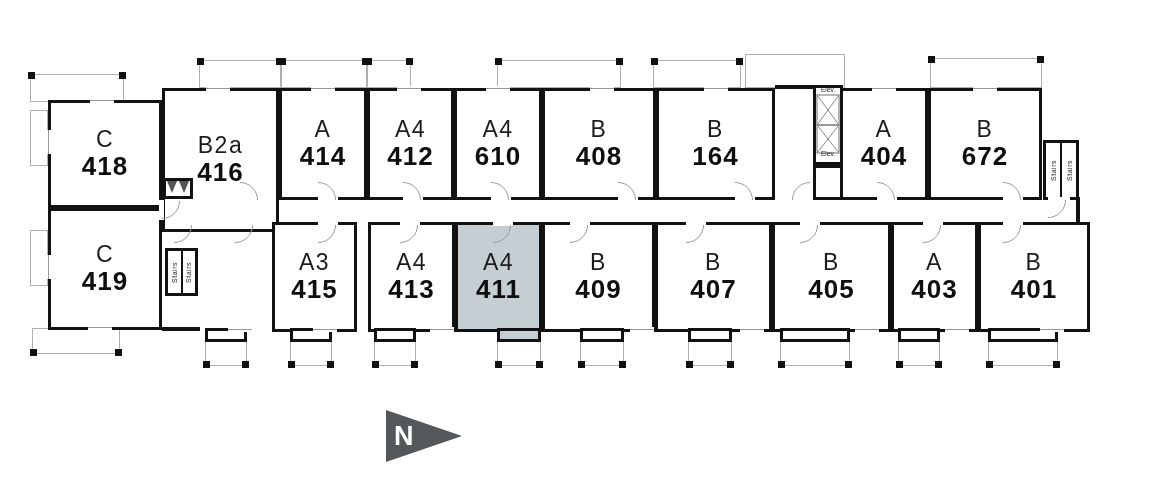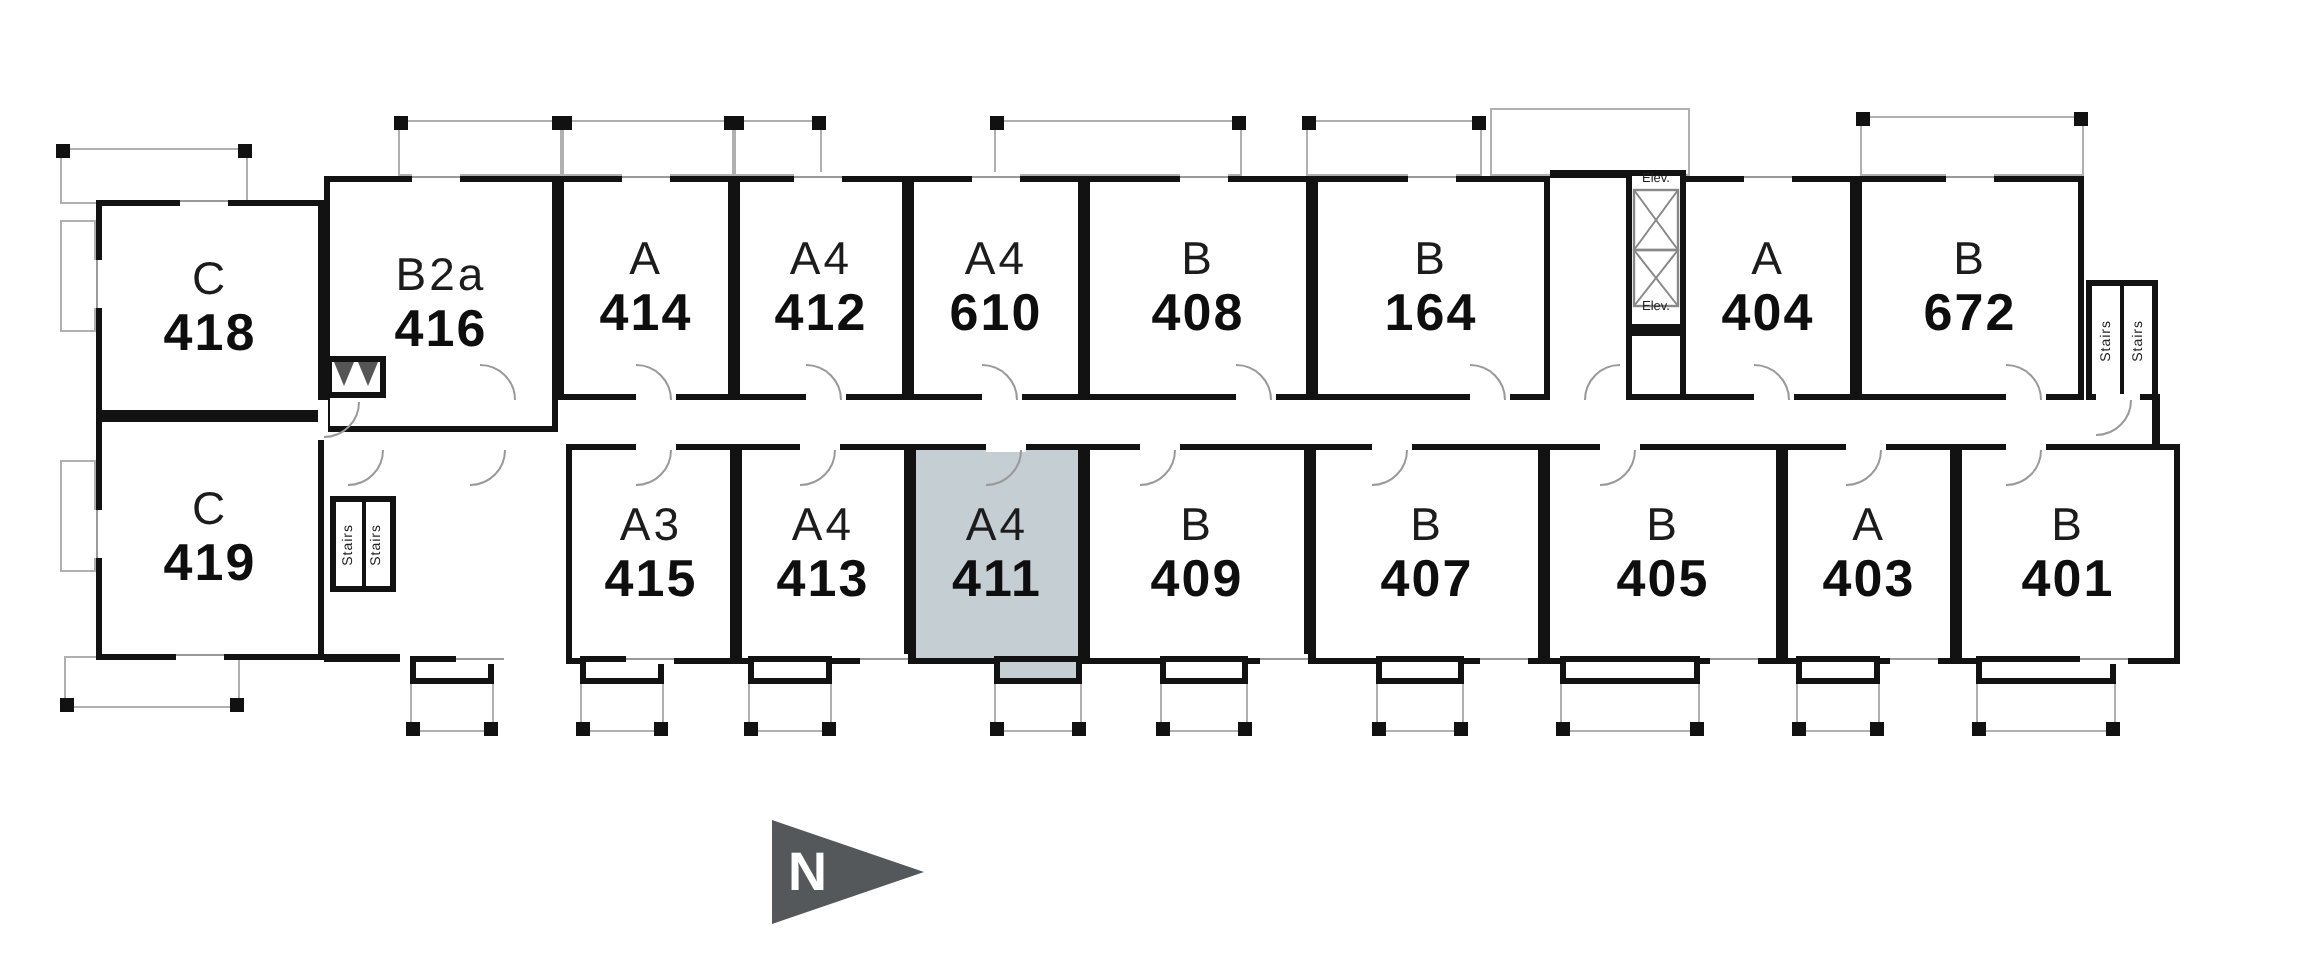--- a/index.html
+++ b/index.html
@@ -13,26 +13,26 @@
   .bt::before { left:-3px; top:-3px; } .bt::after { right:-3px; top:-3px; }
   .bb::before { left:-3px; bottom:-3px; } .bb::after { right:-3px; bottom:-3px; }
   .bp::before, .bp::after { display:none; }
 
   
   .unit { position:absolute; background:#fff; border:3px solid #121212; z-index:2;
           display:flex; flex-direction:column; align-items:center; justify-content:center; }
   .unit .t { font-size:23px; font-weight:400; letter-spacing:1.5px; color:#1c1c1c; line-height:1.15; }
   .unit .n { font-size:26px; font-weight:700; letter-spacing:1px; color:#0e0e0e; line-height:1.15; }
 
-  .u418{left:48px;top:100px;width:114px;height:108px;} .u416{left:162px;top:88px;width:117px;height:128px;}
+  .u418{left:48px;top:100px;width:114px;height:108px;} .u416{left:162px;top:88px;width:117px;height:144px;}
   .u414{left:279px;top:88px;width:88px;height:112px;}  .u412{left:367px;top:88px;width:87px;height:112px;}
   .u410{left:454px;top:88px;width:88px;height:112px;}  .u408{left:542px;top:88px;width:114px;height:112px;}
   .u406{left:656px;top:88px;width:119px;height:112px;} .u404{left:840px;top:88px;width:88px;height:112px;}
   .u402{left:928px;top:88px;width:114px;height:112px;} .u419{left:48px;top:208px;width:114px;height:122px;}
-  .u417{left:197px;top:222px;width:86px;height:110px;} .u415{left:283px;top:222px;width:85px;height:110px;}
+  .u417{left:197px;top:222px;width:86px;height:110px;} .u415{left:272px;top:222px;width:85px;height:110px;}
   .u413{left:368px;top:222px;width:87px;height:110px;} .u411{left:455px;top:222px;width:87px;height:110px;}
   .u409{left:542px;top:222px;width:113px;height:110px;}.u407{left:655px;top:222px;width:117px;height:110px;}
   .u405{left:772px;top:222px;width:119px;height:110px;}.u403{left:891px;top:222px;width:87px;height:110px;}
   .u401{left:978px;top:222px;width:112px;height:110px;}
 
   
   .bay { position:absolute; border:3px solid #121212; background:#fff; z-index:3; height:14px; top:328px; }
 
   
   .wall { position:absolute; background:#121212; z-index:3; }

